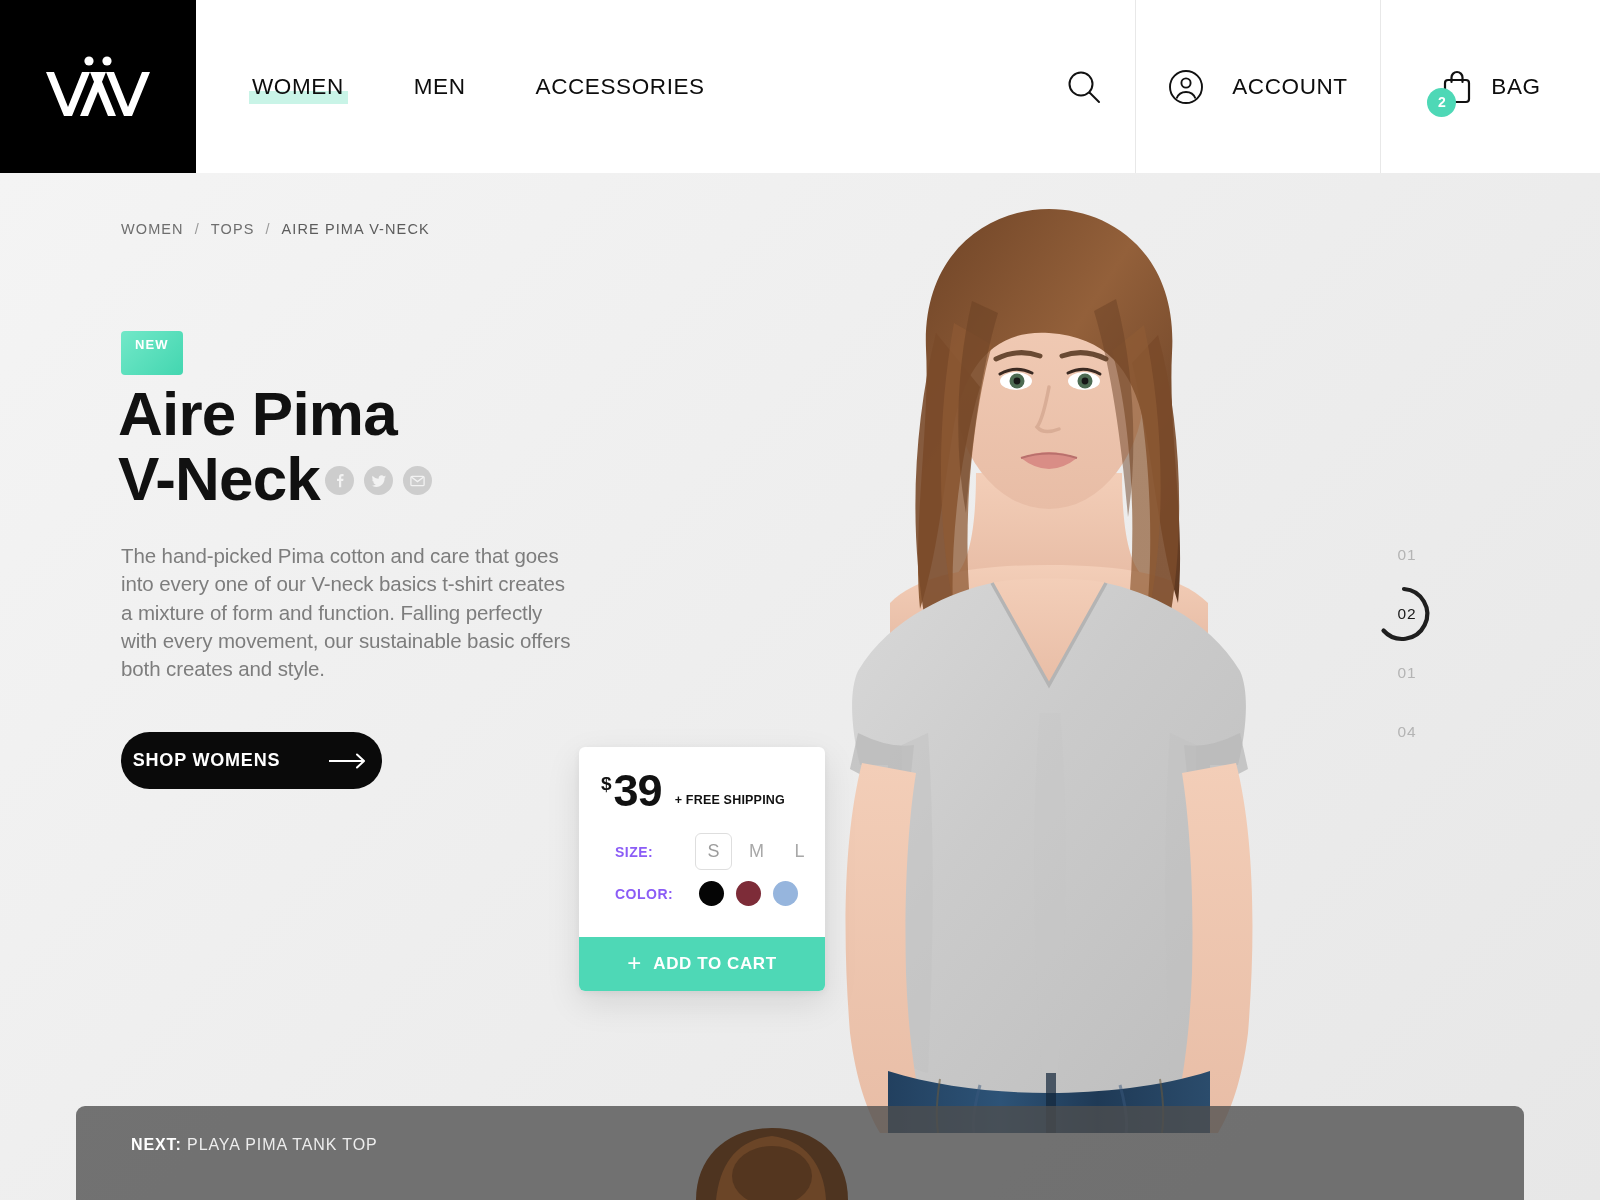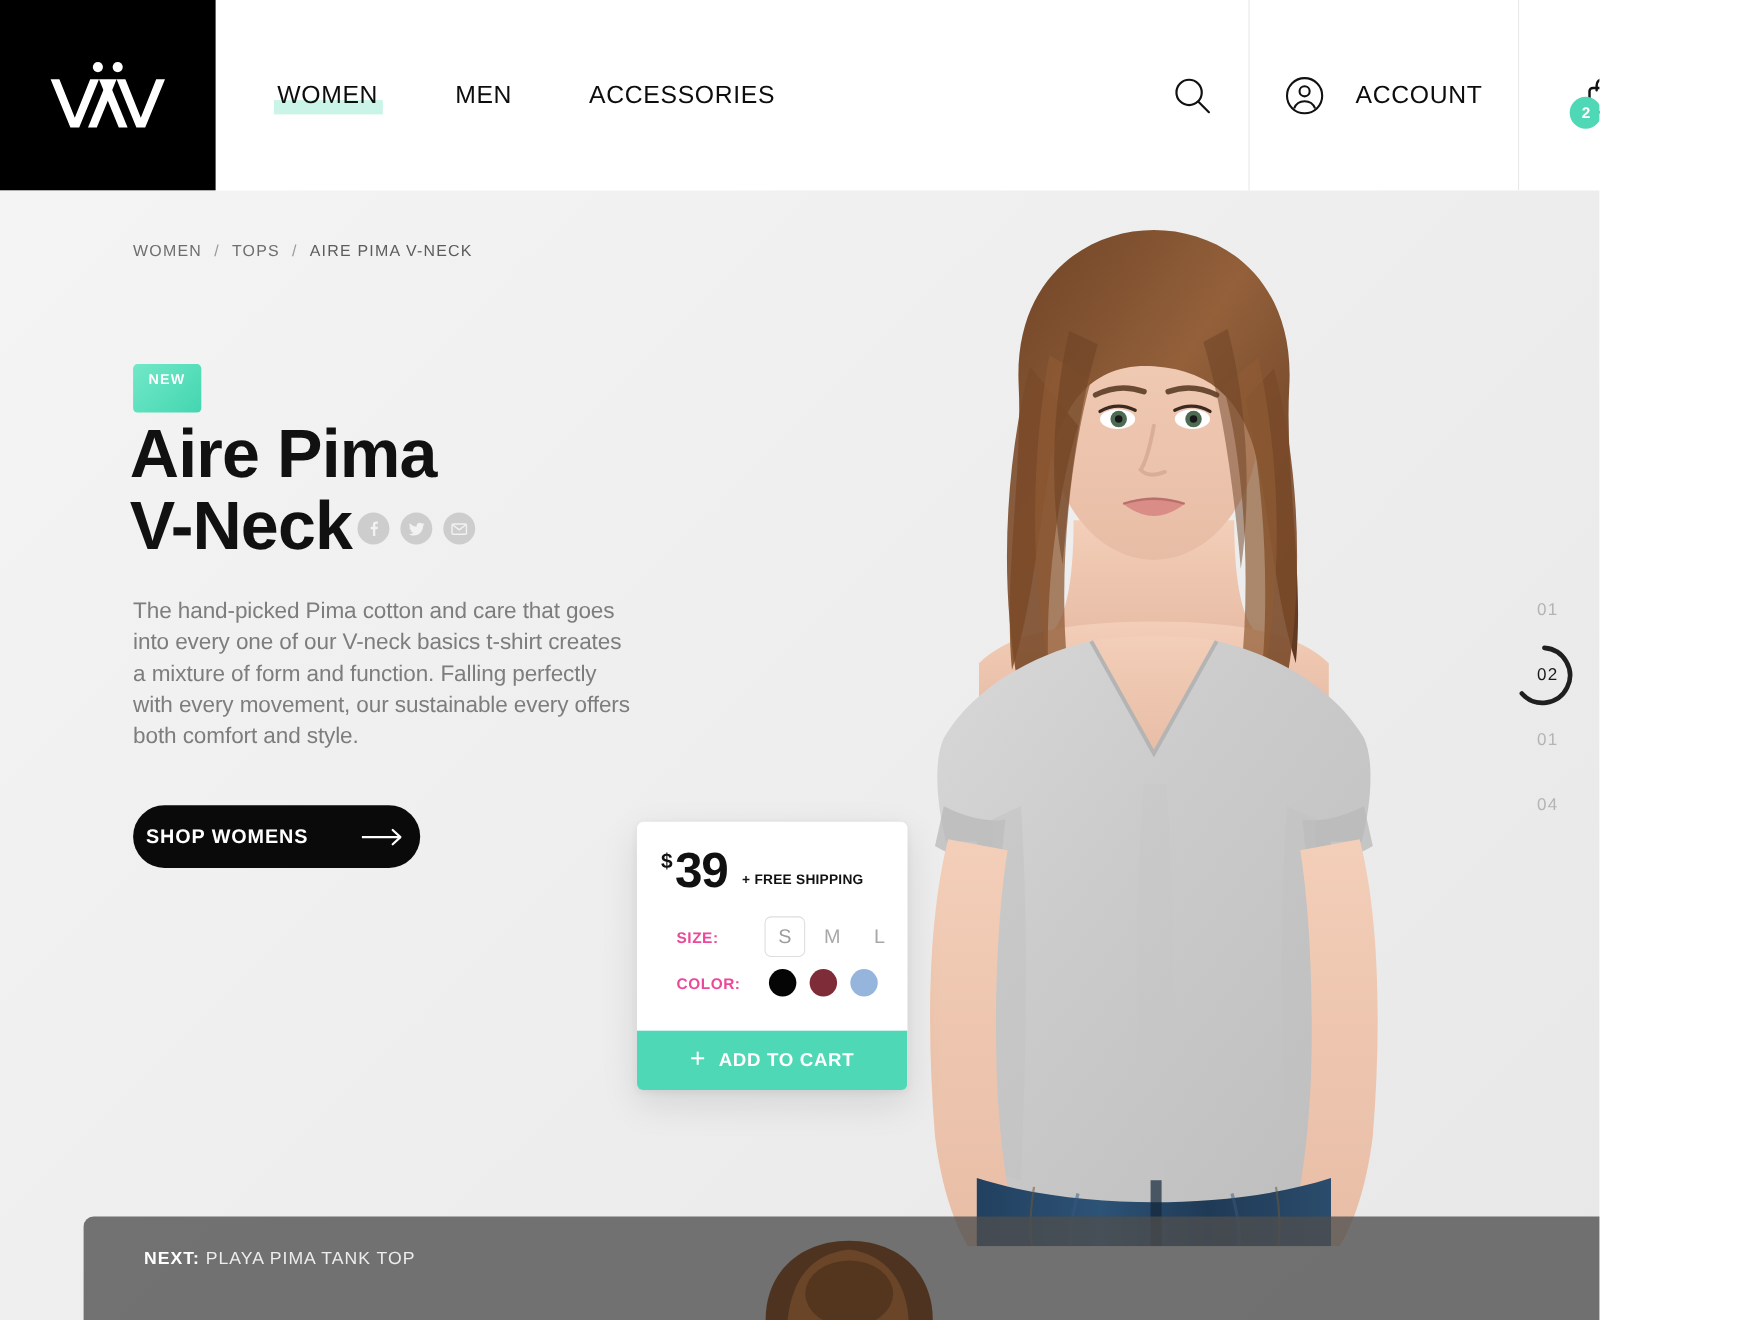--- a/index.html
+++ b/index.html
@@ -4,21 +4,21 @@
 <style>
   * { box-sizing: border-box; margin: 0; padding: 0; }
   html, body {
     width: 1600px; height: 1200px;
     font-family: "Liberation Sans", sans-serif;
     overflow: hidden;
     background: #fff;
   }
 
   
-  .page { position: relative; width: 1454px; height: 1200px; overflow: hidden; }
+  .page { position: relative; width: 1600px; height: 1200px; overflow: hidden; }
 
   
   .header {
     position: absolute; top: 0; left: 0;
     width: 1600px; height: 173px;
     background: #ffffff;
     display: flex; align-items: stretch;
     z-index: 40;
   }
   .logo-block {
@@ -177,21 +177,21 @@
   .price-note {
     font-size: 12.5px; font-weight: 700; color: #111;
     letter-spacing: 0.2px; margin-left: 13px; margin-top: 22px;
     white-space: nowrap;
   }
   .opt-row {
     display: flex; align-items: center;
     padding-left: 36px; height: 42px;
   }
   .opt-label {
-    font-size: 14px; font-weight: 700; color: #ec4899; letter-spacing: 0.5px;
+    font-size: 14px; font-weight: 700; color: #8b5cf6; letter-spacing: 0.5px;
     width: 80px; flex: 0 0 80px;
   }
   .size-opts { display: flex; align-items: center; gap: 6px; }
   .size-opt {
     width: 37px; height: 37px; border-radius: 6px;
     display: flex; align-items: center; justify-content: center;
     font-size: 18px; color: #a8a8a8; cursor: pointer;
     border: 1px solid transparent;
   }
   .size-opt.selected { border-color: #dedede; color: #9c9c9c; }
@@ -437,21 +437,21 @@
           <div class="social-btn">
             <svg width="15" height="12" viewBox="0 0 15 12">
               <rect x="0.9" y="1.3" width="13.2" height="9.4" rx="1.2" fill="none" stroke="#f2f2f2" stroke-width="1.3"></rect>
               <path d="M1.4 2 L7.5 6.6 L13.6 2" fill="none" stroke="#f2f2f2" stroke-width="1.3"></path>
             </svg>
           </div>
         </div>
       </div>
     </div>
 
-    <p class="prod-desc">The hand-picked Pima cotton and care that goes into every one of our V-neck basics t-shirt creates a mixture of form and function. Falling perfectly with every movement, our sustainable every offers both comfort and style.</p>
+    <p class="prod-desc">The hand-picked Pima cotton and care that goes into every one of our V-neck basics t-shirt creates a mixture of form and function. Falling perfectly with every movement, our sustainable basic offers both creates and style.</p>
 
     <button class="shop-btn">
       <span class="shop-btn-label">SHOP WOMENS</span>
       <svg width="42" height="16" viewBox="0 0 42 16">
         <line x1="1" y1="8" x2="36" y2="8" stroke="#fff" stroke-width="2"></line>
         <path d="M29 1.5 L36 8 L29 14.5" fill="none" stroke="#fff" stroke-width="2" stroke-linecap="round" stroke-linejoin="round"></path>
       </svg>
     </button>
 
     <div class="buy-card">

